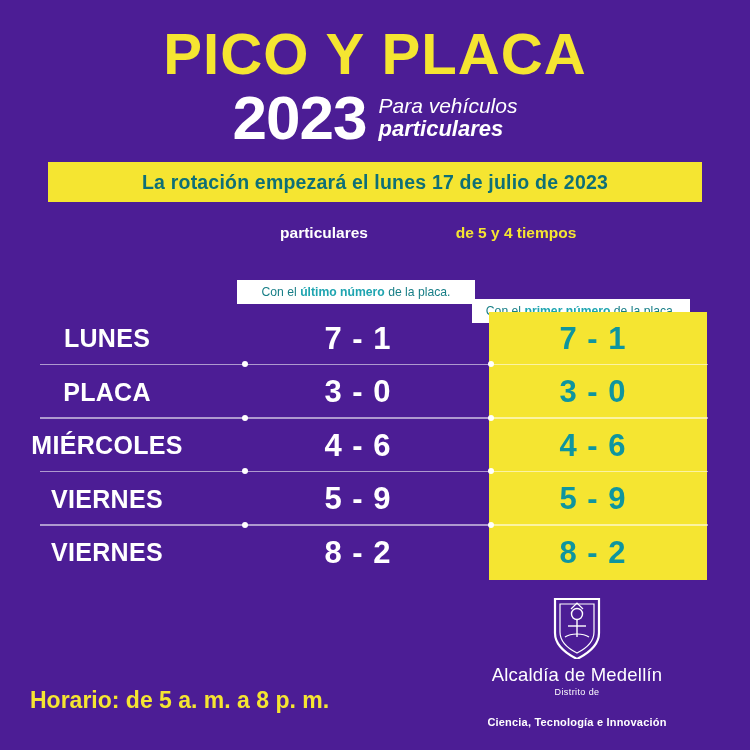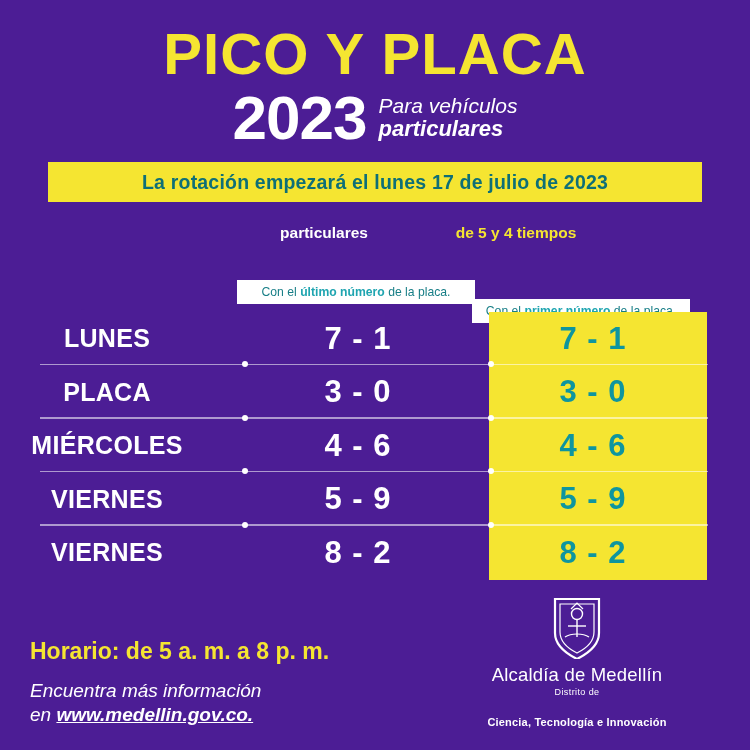--- a/index.html
+++ b/index.html
@@ -309,24 +309,20 @@
         <div class="carros-val">8 - 2</div>
         <div class="motos-val">8 - 2</div>
 
       </div>
 
     </div>
   </div>
 
   <div class="footer">
     <div class="horario">Horario: de 5 a. m. a 8 p. m.</div>
-    <div class="encuentra">
-      <span>Encuentra más información</span><br>
-      <span class="en">en </span><span class="url">www.medellin.gov.co.</span>
-    </div>
   </div>
 
   <div class="logo-wrap">
     <svg class="crest" viewBox="0 0 52 66">
       <path d="M4 6 h44 v34 c0 14 -14 22 -22 26 C18 62 4 54 4 40 Z" fill="none" stroke="#ffffff" stroke-width="2.2"></path>
       <path d="M9 11 h34 v28 c0 11 -11 18 -17 21 C20 57 9 50 9 39 Z" fill="none" stroke="#ffffff" stroke-width="1.2"></path>
       <circle cx="26" cy="21" r="5.5" fill="none" stroke="#ffffff" stroke-width="1.4"></circle>
       <path d="M26 26 v18" stroke="#ffffff" stroke-width="1.4"></path>
       <path d="M17 33 h18" stroke="#ffffff" stroke-width="1.4"></path>
       <path d="M14 44 c6 -4 18 -4 24 0" fill="none" stroke="#ffffff" stroke-width="1.2"></path>

